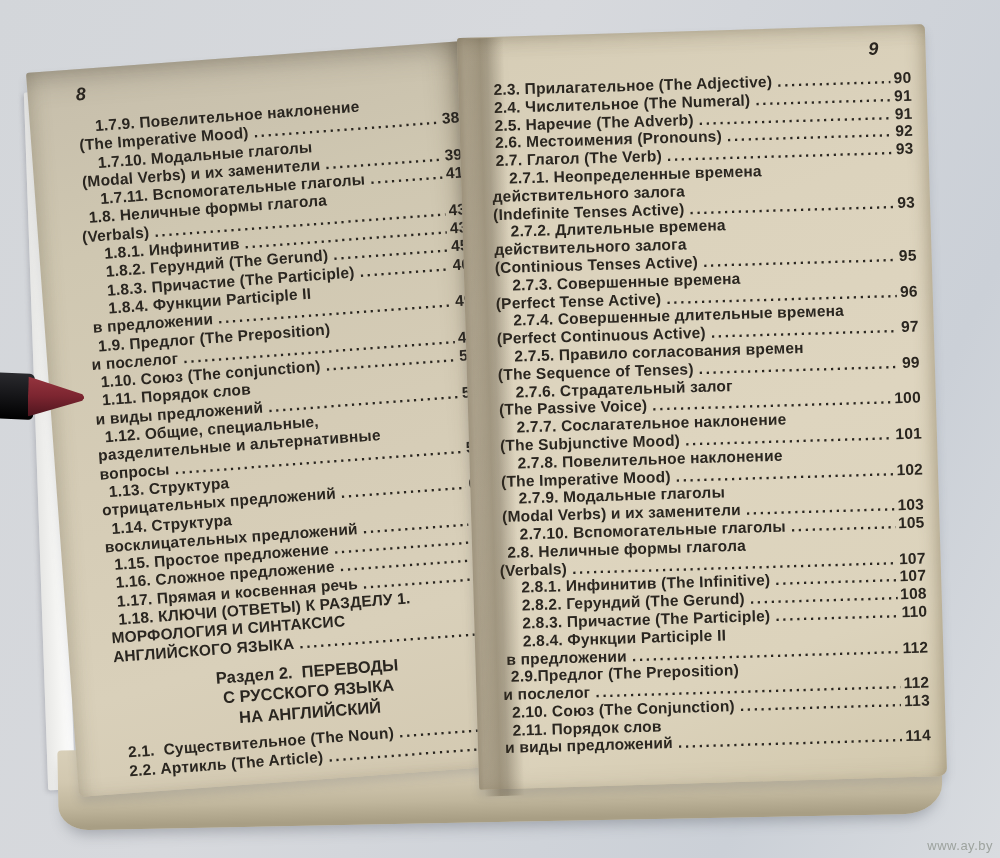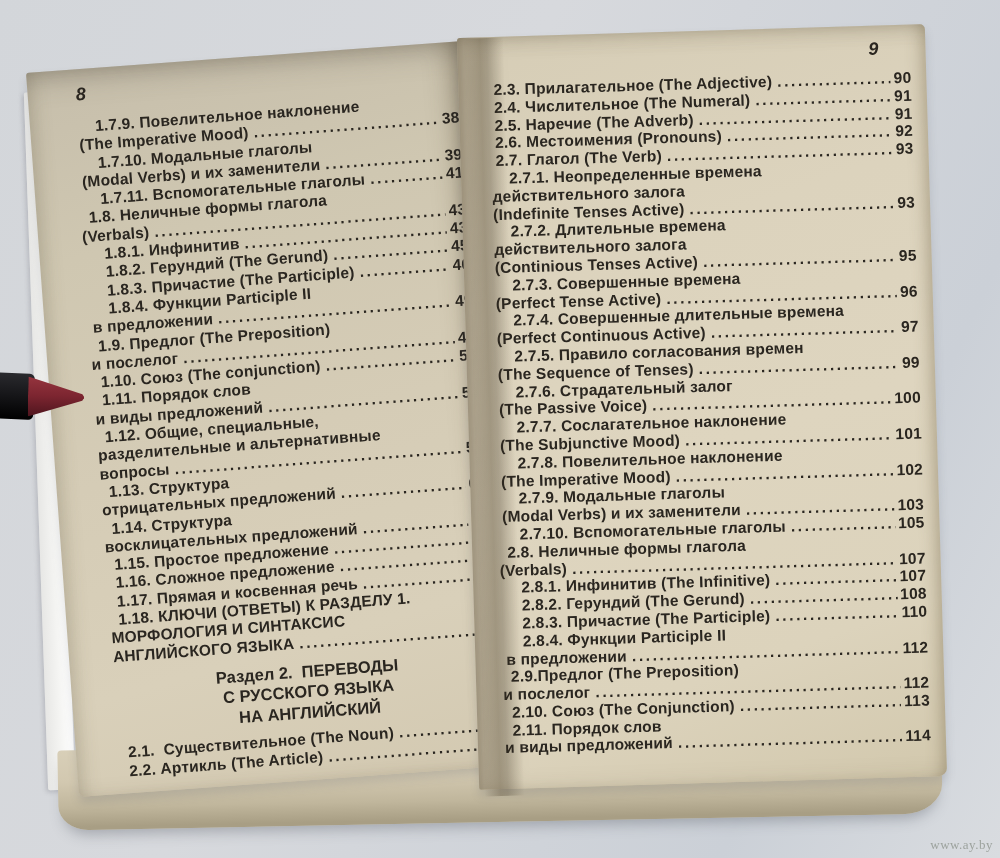--- a/index.html
+++ b/index.html
@@ -82,21 +82,21 @@
     border-radius:5px; transform: rotate(2.5deg);
   }
   .pen-tip {
     position:absolute; left:32px; top:8px; width:56px; height:40px;
     background: linear-gradient(180deg, #95343e 0%, var(--pen-tip,#7c2530) 48%, #4e151e 100%);
     clip-path: polygon(0 0, 97% 42%, 100% 48%, 100% 52%, 97% 58%, 0 100%);
     transform: rotate(1deg);
   }
   .watermark {
     position:absolute; right:7px; bottom:5px; z-index:7;
-    font-family:Liberation Serif, serif; font-size:13px;
+    font-family:Liberation Sans, sans-serif; font-size:13px;
     color: var(--watermark,#9da39e); letter-spacing:.5px;
   }
 </style>
 </head>
 <body>
 
 <div class="photo">
 
   <div class="paper-strip"></div>
   <div class="bottom-curl"></div>

